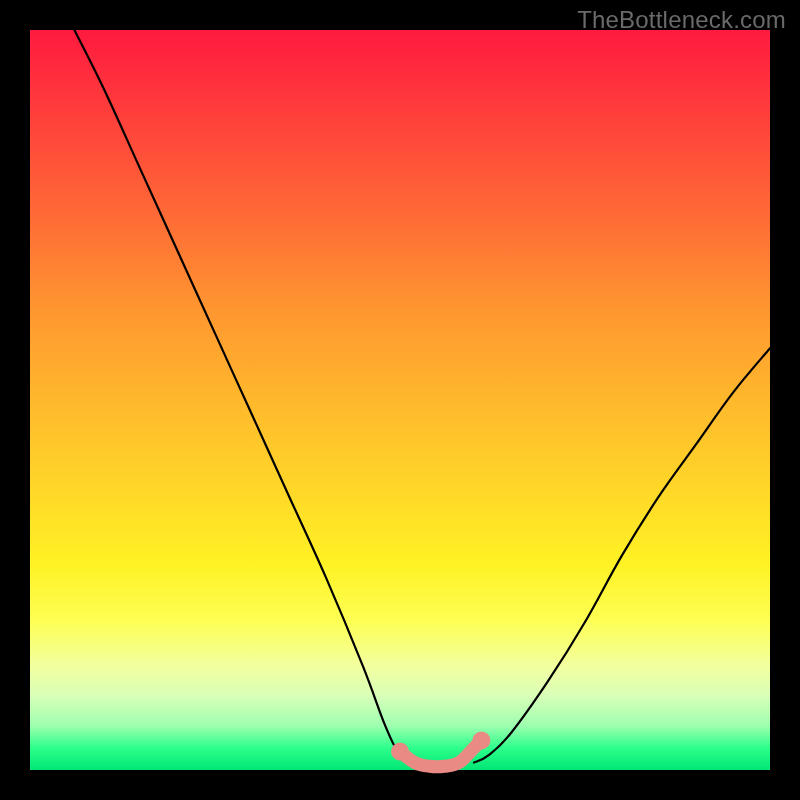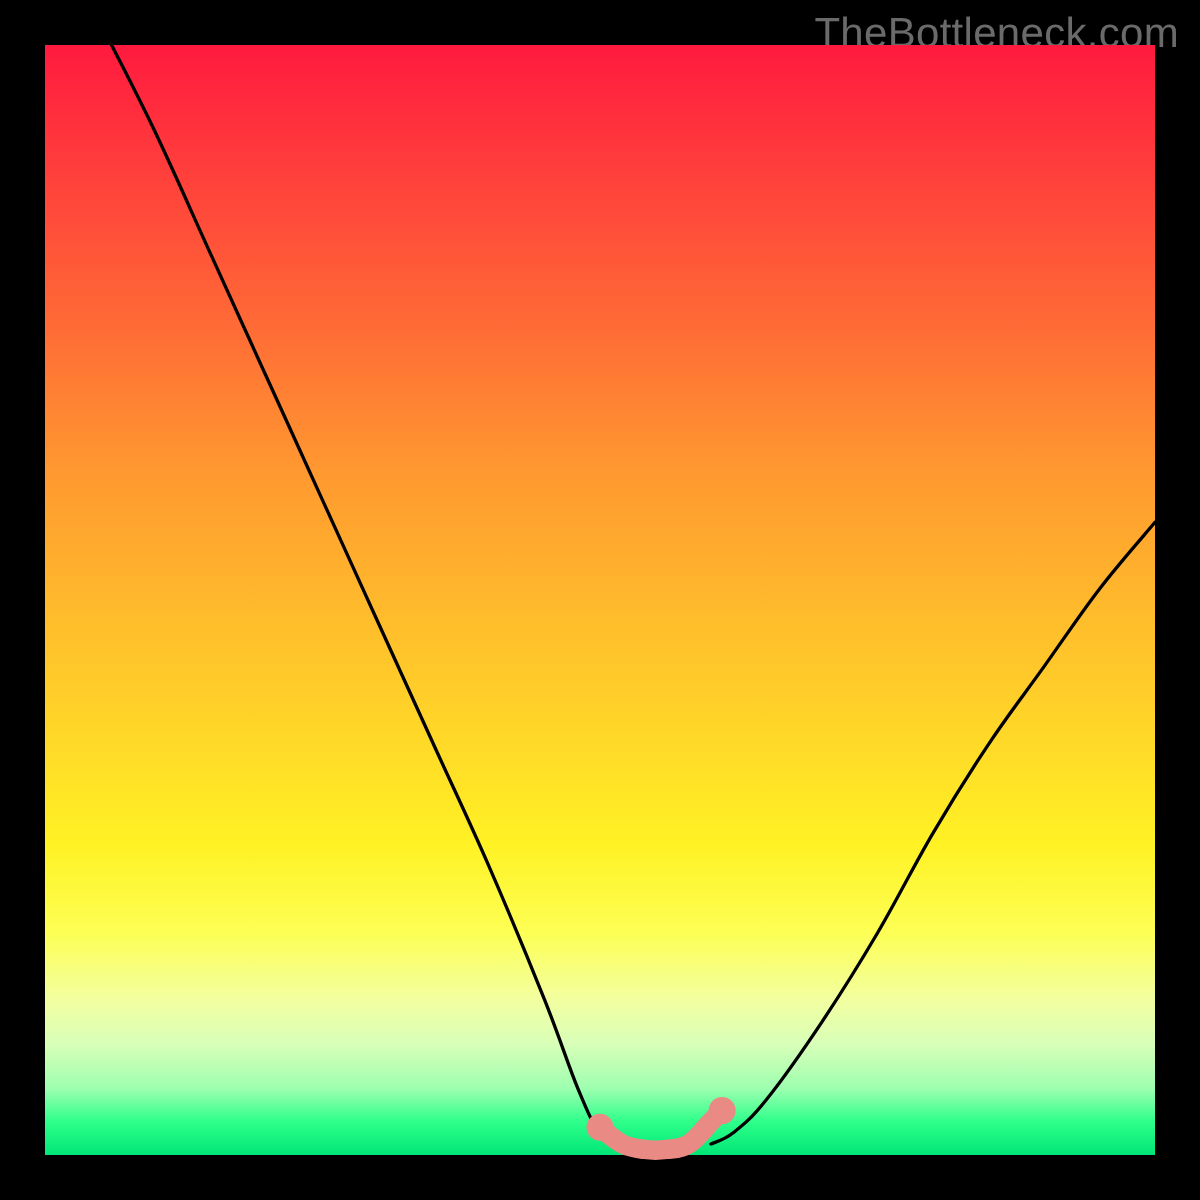--- a/index.html
+++ b/index.html
@@ -37,21 +37,21 @@
       #9effb0 94%,
       #2eff8a 97%,
       #00e676 100%
     );
   }
   .watermark {
     position: absolute;
     top: 6px;
     right: 14px;
     font-family: Arial, Helvetica, sans-serif;
-    font-size: 28px;
+    font-size: 24px;
     color: #6a6a6a;
     letter-spacing: 0.2px;
     user-select: none;
   }
   svg.curve {
     position: absolute;
     left: 0;
     top: 0;
     width: 740px;
     height: 740px;

